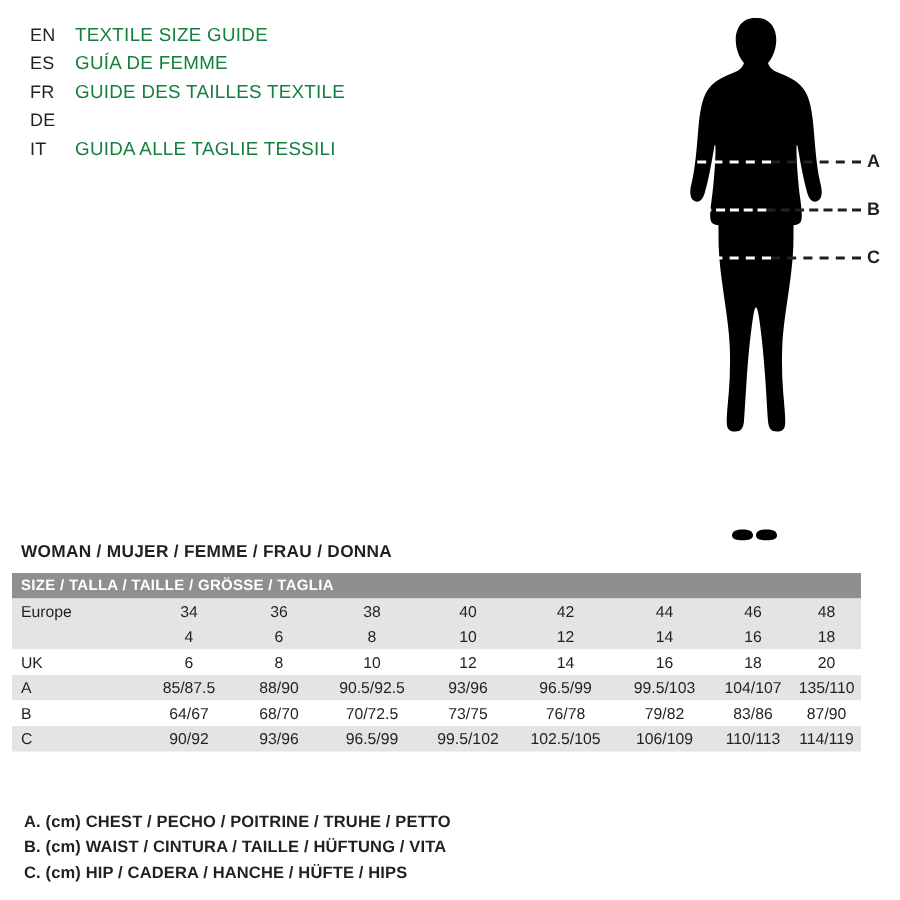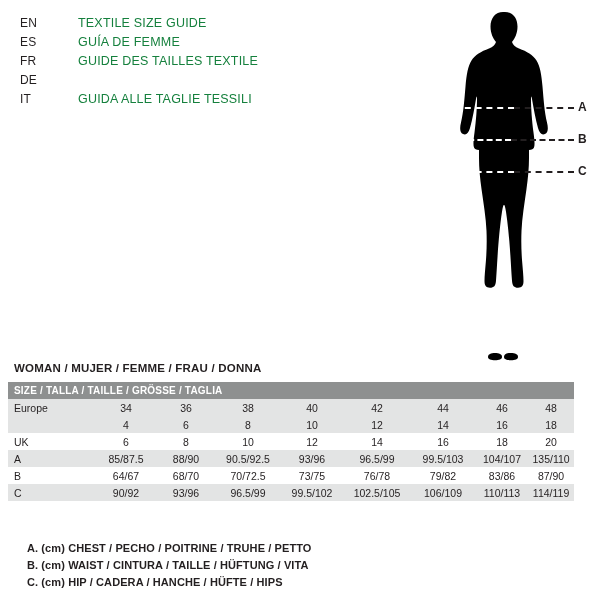--- a/index.html
+++ b/index.html
@@ -26,21 +26,20 @@
     position: absolute;
     left: 20px;
     top: 14px;
     width: 400px;
   }
   .lang-row {
     display: flex;
     align-items: baseline;
     height: 19px;
     line-height: 19px;
-    gap: 28px;
   }
   .lang-code {
     width: 30px;
     font-size: 12px;
     letter-spacing: .2px;
     color: #231f20;
     flex: 0 0 30px;
   }
   .lang-title {
     font-size: 12.5px;
@@ -124,21 +123,21 @@
     background: #ffffff;
   }
   td.rowlabel {
     text-align: left;
     padding-left: 6px;
   }
 
   
   .notes {
     position: absolute;
-    left: 27px;
+    left: 16px;
     top: 540px;
     width: 560px;
   }
   .note {
     font-size: 11px;
     font-weight: bold;
     letter-spacing: .1px;
     line-height: 17px;
     color: #231f20;
   }

